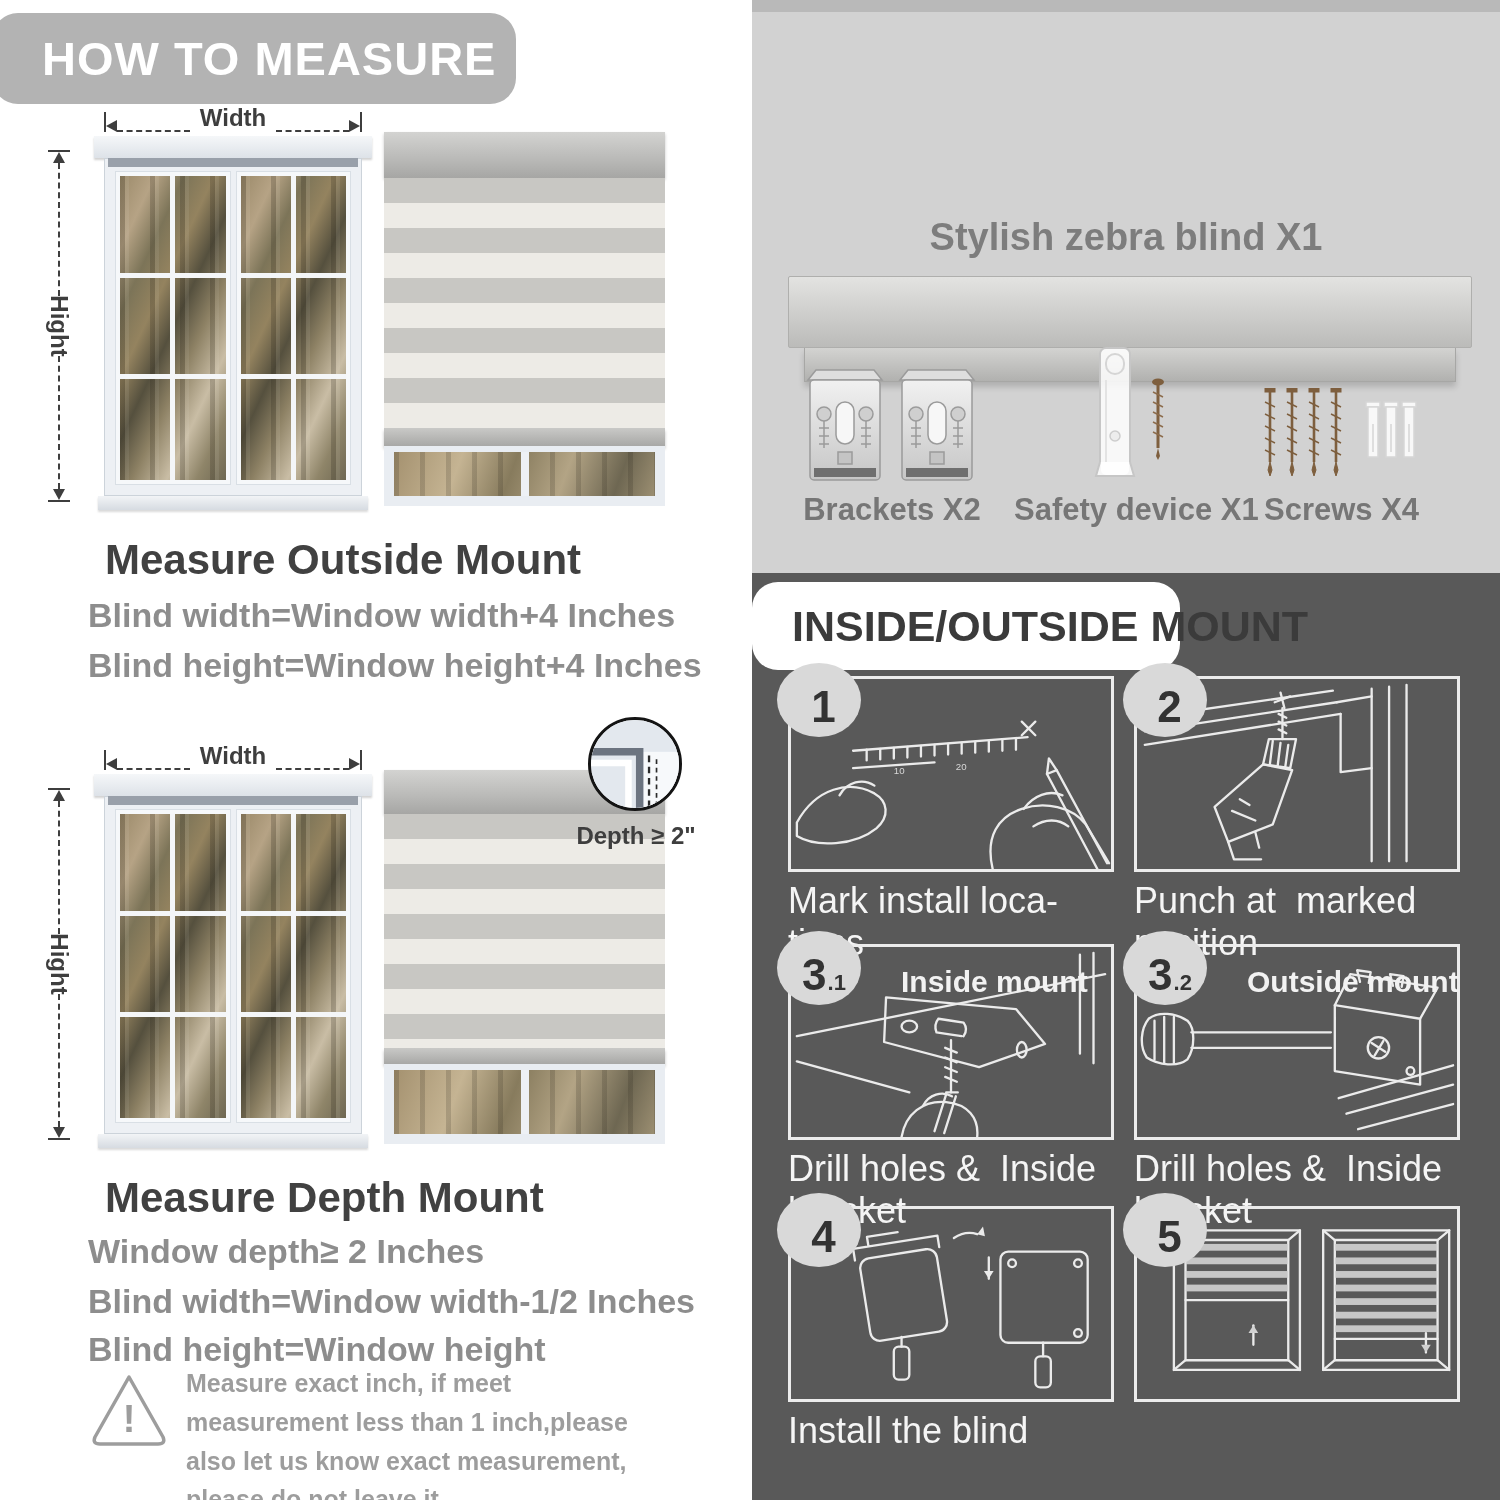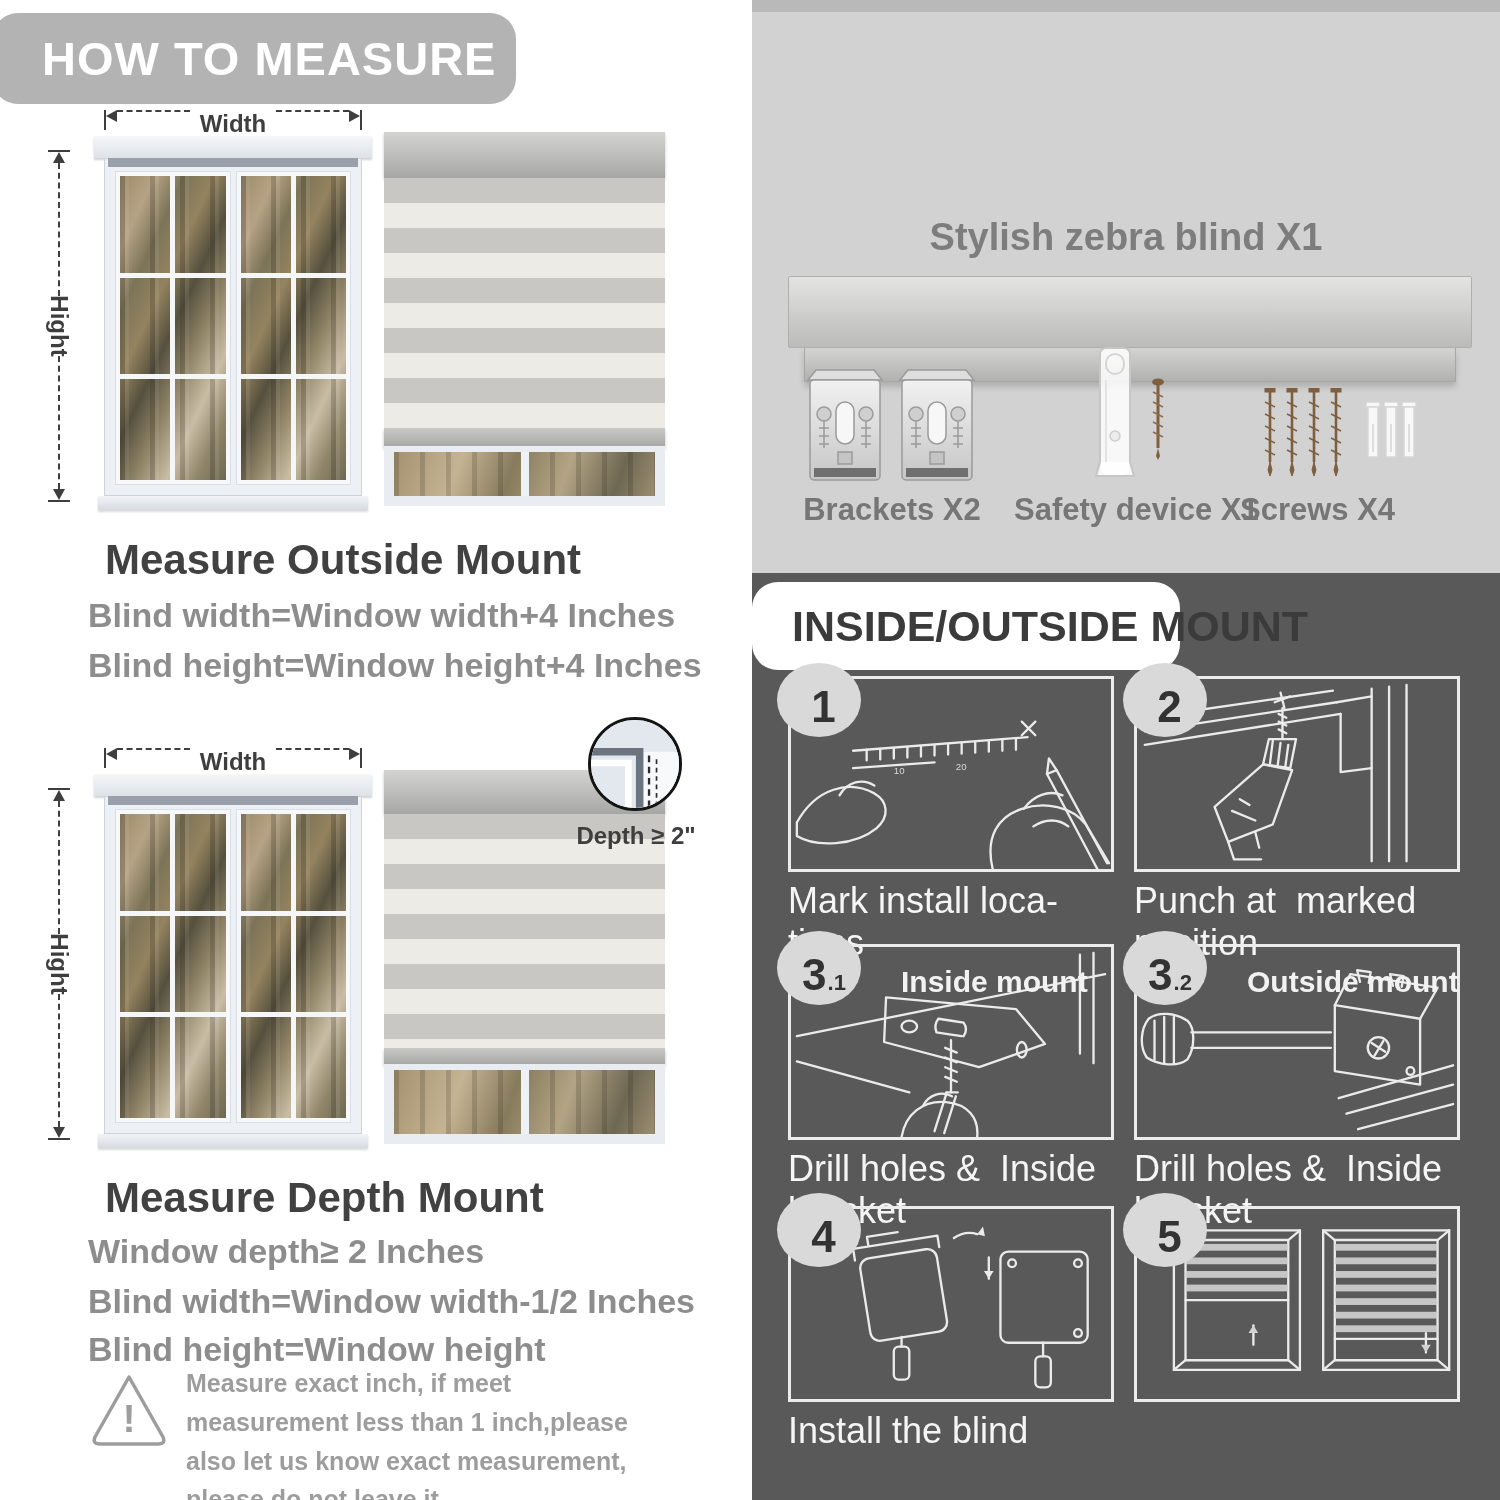--- a/index.html
+++ b/index.html
@@ -7,21 +7,21 @@
   .canvas{position:relative;width:1500px;height:1500px;background:#fff;overflow:hidden}
 
   
   .banner{position:absolute;left:-8px;top:13px;width:524px;height:91px;
     background:var(--banner-gray,#b3b3b3);border-radius:26px;display:flex;align-items:center;
     padding-left:50px;color:#fff;font-size:47px;font-weight:700;letter-spacing:1px;white-space:nowrap}
   h2.sec{position:absolute;left:105px;font-size:42px;font-weight:700;color:var(--heading-text,#414141);white-space:nowrap}
   p.body{position:absolute;left:88px;font-size:34px;font-weight:700;color:var(--body-text,#8d8d8d);white-space:nowrap}
 
   
-  .warrow{position:absolute;display:flex;align-items:flex-start;height:22px;color:var(--arrow-ink,#3e3e3e)}
+  .warrow{position:absolute;display:flex;align-items:flex-end;height:22px;color:var(--arrow-ink,#3e3e3e)}
   .warrow .end{width:2px;height:20px;background:var(--arrow-ink,#3e3e3e)}
   .warrow .seg{flex:1;height:0;border-top:2.5px dashed var(--arrow-ink,#3e3e3e)}
   .warrow .ah{width:0;height:0;border-top:6px solid transparent;border-bottom:6px solid transparent}
   .warrow .ah.l{border-right:11px solid var(--arrow-ink,#3e3e3e)}
   .warrow .ah.r{border-left:11px solid var(--arrow-ink,#3e3e3e)}
   .warrow .wlbl{font-size:24px;font-weight:700;padding:0 10px;white-space:nowrap}
 
   
   .harrow{position:absolute;display:flex;flex-direction:column;align-items:center;width:26px}
   .harrow .endh{height:2px;width:22px;background:var(--arrow-ink,#3e3e3e)}
@@ -343,21 +343,21 @@
         <g transform="translate(36,0)">
             <rect x="104" y="14" width="14" height="5"></rect>
             <rect x="106" y="19" width="10" height="50"></rect>
             <line x1="111" y1="36" x2="111" y2="64"></line>
           </g>
       </g>
     </svg>
 
     <div class="ilabel" style="left:40px;width:200px">Brackets X2</div>
     <div class="ilabel" style="left:262px;width:230px">Safety device X1</div>
-    <div class="ilabel" style="left:488px;width:140px">Screws X4</div>
+    <div class="ilabel" style="left:512px;width:140px">Screws X4</div>
   </section>
 
   <section class="right-bottom">
     <div class="mount-title">
       <span>INSIDE/OUTSIDE MOUNT</span>
     </div>
 
     <div class="sbox" style="left:36px;top:103px">
       <svg class="art" viewBox="0 0 326 196" fill="none" stroke="#ebebeb" stroke-width="2.4" stroke-linecap="round" stroke-linejoin="round">
         <path d="M62,74 L242,60"></path>

